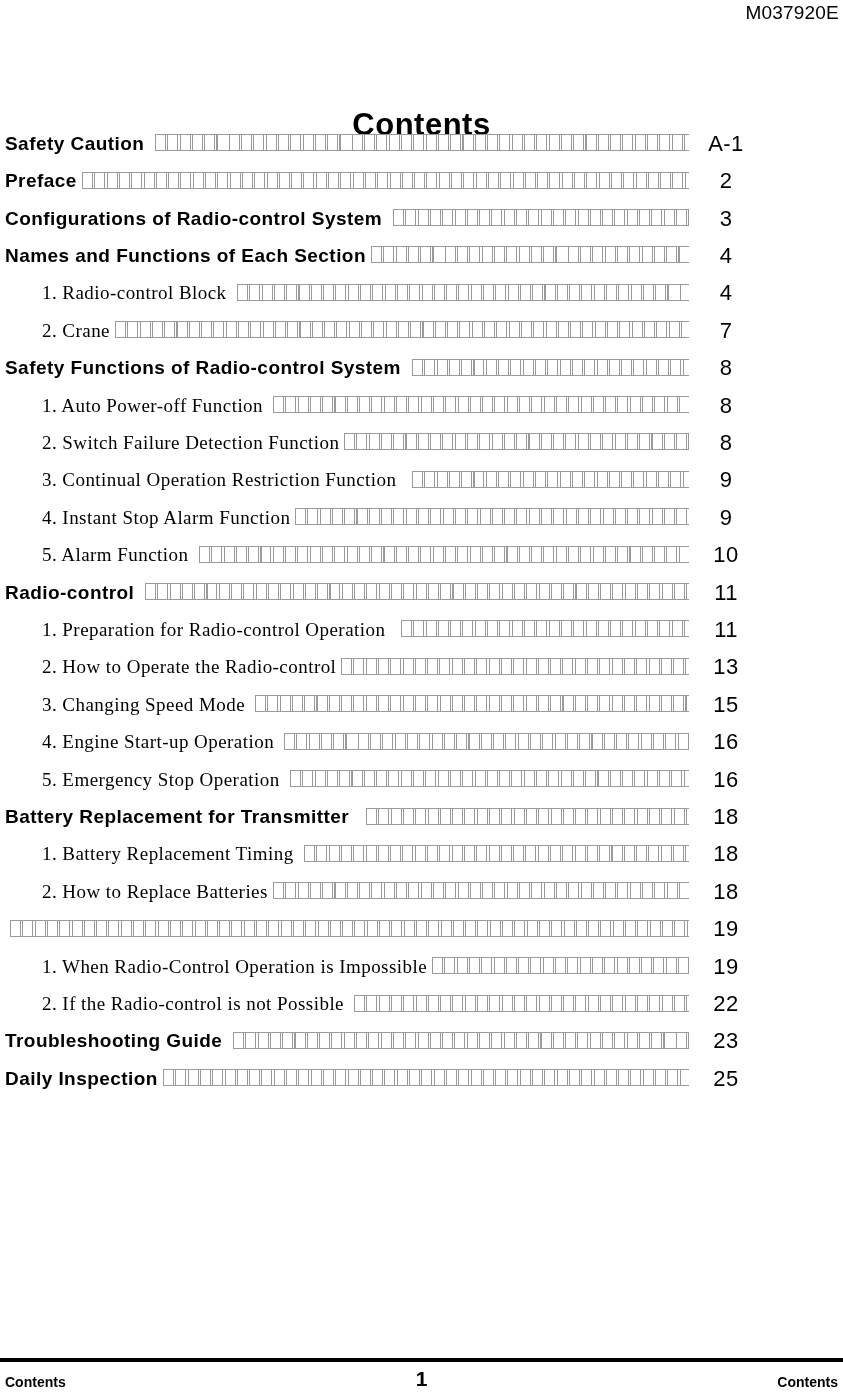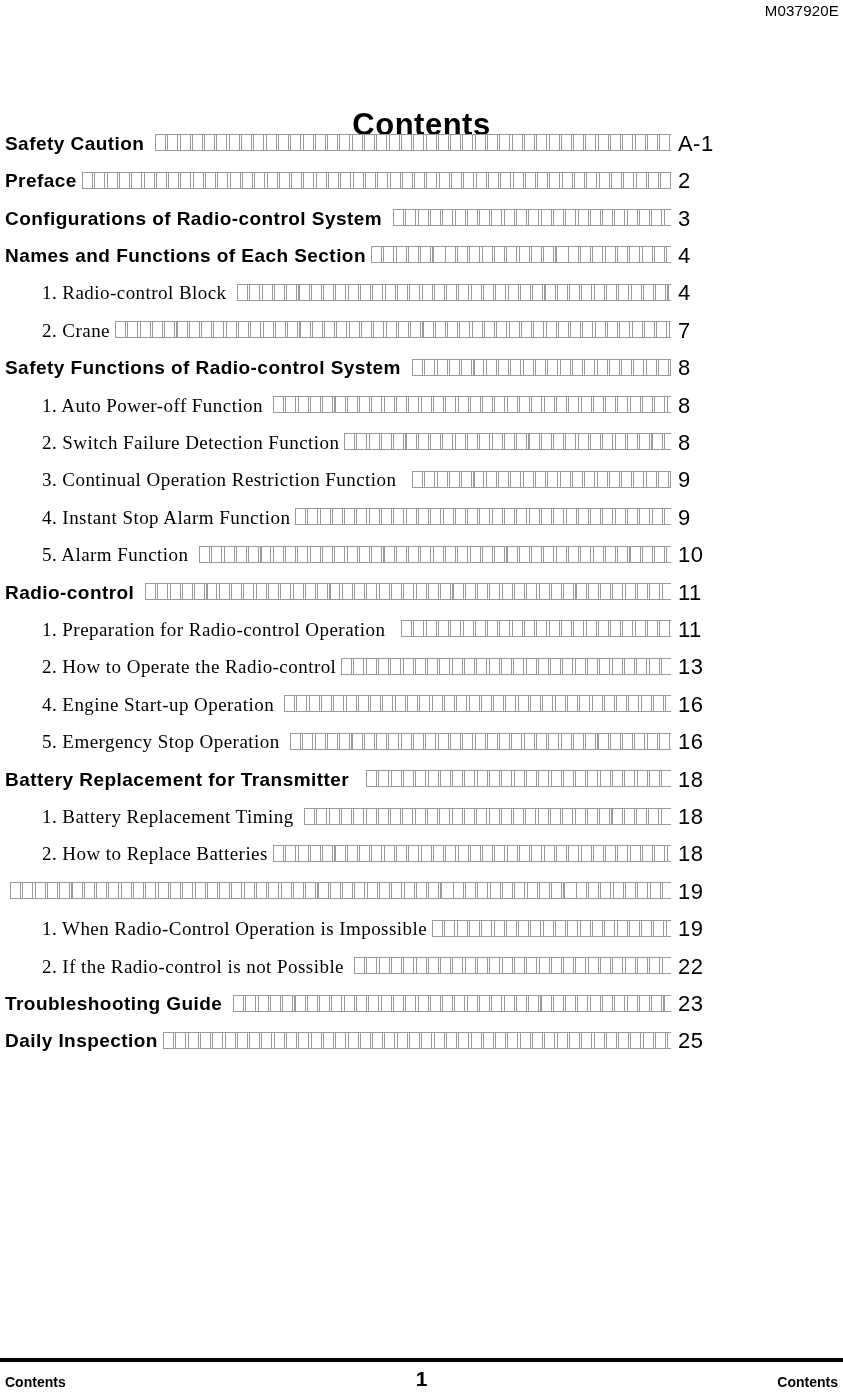--- a/index.html
+++ b/index.html
@@ -8,37 +8,37 @@
     background: #ffffff;
     color: #000000;
     font-family: "Liberation Sans", sans-serif;
     position: relative;
     overflow: hidden;
   }
 
   .doc-code {
     position: absolute;
     top: 2px; right: 4px;
-    font-size: 15px;
+    font-size: 19px;
     letter-spacing: 0.2px;
     text-align: center;
   }
 
   .page-title {
     position: absolute;
     top: 86px; left: 0; width: 100%;
     text-align: center;
     font-size: 31px;
     font-weight: bold;
     letter-spacing: 0.5px;
   }
 
   .toc {
     position: absolute;
-    top: 125px; left: 5px; right: 105px;
+    top: 125px; left: 5px; right: 87px; text-align: center;
   }
   .toc-row {
     height: 37.42px;
     display: flex;
     align-items: center;
   }
   .toc-label {
     flex: none;
     font-size: 19px;
     letter-spacing: 0.45px;
@@ -186,20 +186,25 @@
     <span class="toc-leader"></span>
     <span class="toc-page">11</span>
   </div>
 
   <div class="toc-row sub">
     <span class="toc-label">2. How to Operate the Radio-control</span>
     <span class="toc-leader"></span>
     <span class="toc-page">13</span>
   </div>
 
+  <div class="toc-row sub">
+    <span class="toc-label">3. Changing Speed Mode </span>
+    <span class="toc-leader"></span>
+    <span class="toc-page">15</span>
+  </div>
 
   <div class="toc-row sub">
     <span class="toc-label">4. Engine Start-up Operation </span>
     <span class="toc-leader"></span>
     <span class="toc-page">16</span>
   </div>
 
   <div class="toc-row sub">
     <span class="toc-label">5. Emergency Stop Operation </span>
     <span class="toc-leader"></span>

